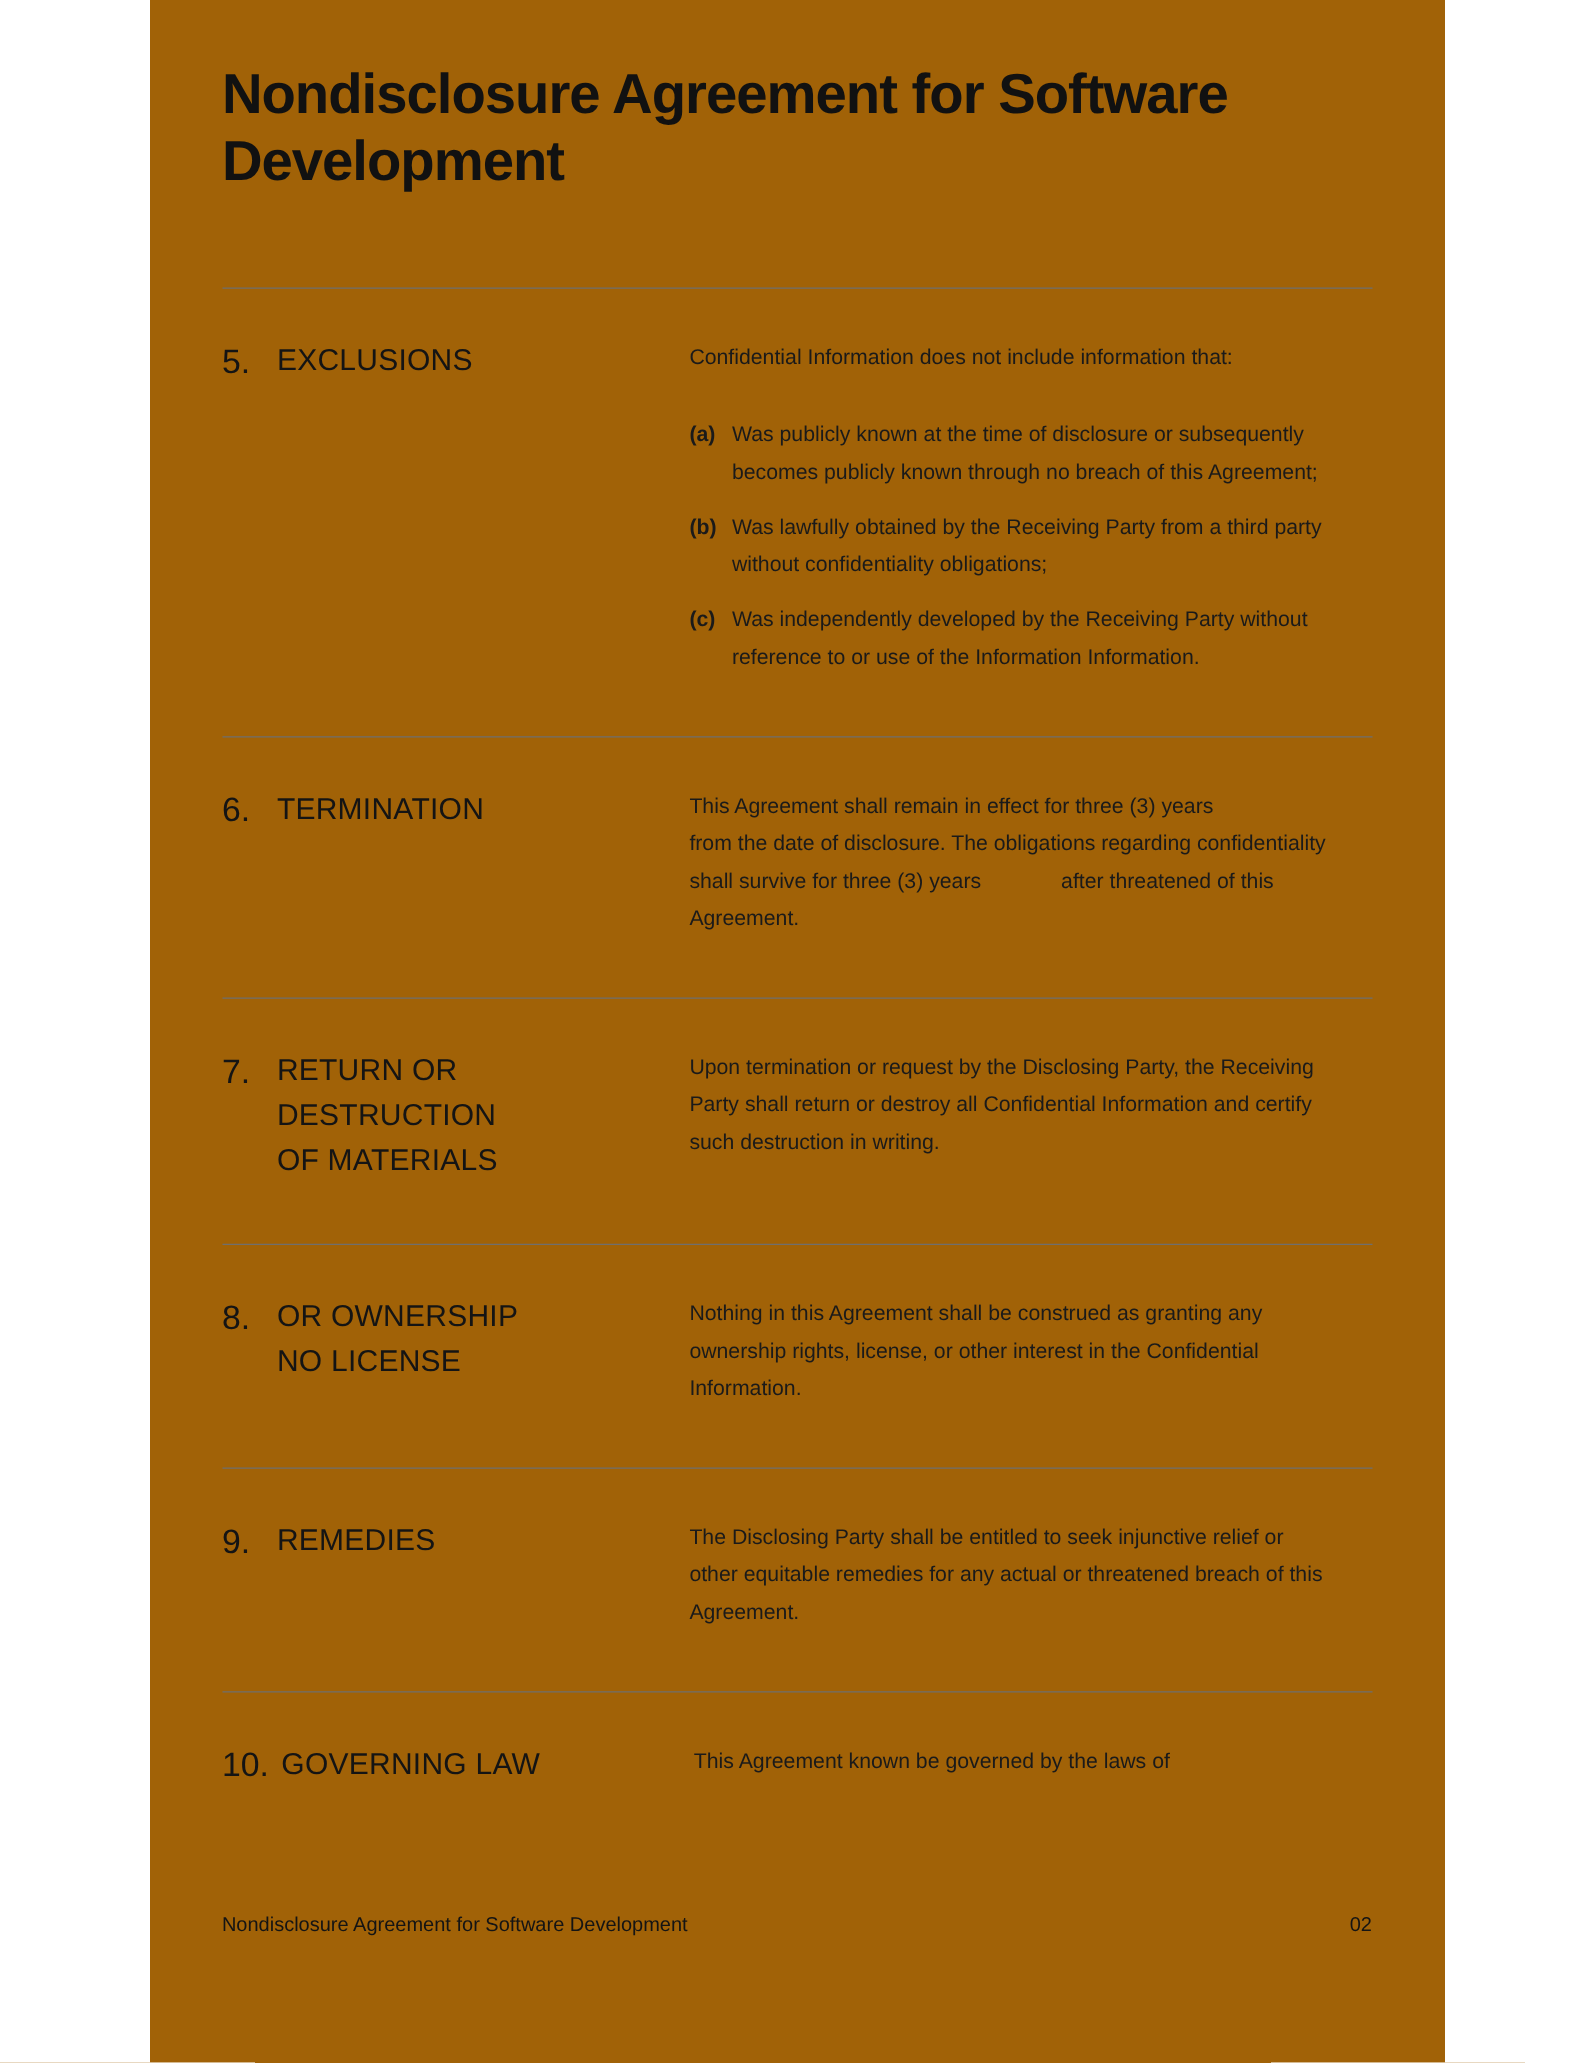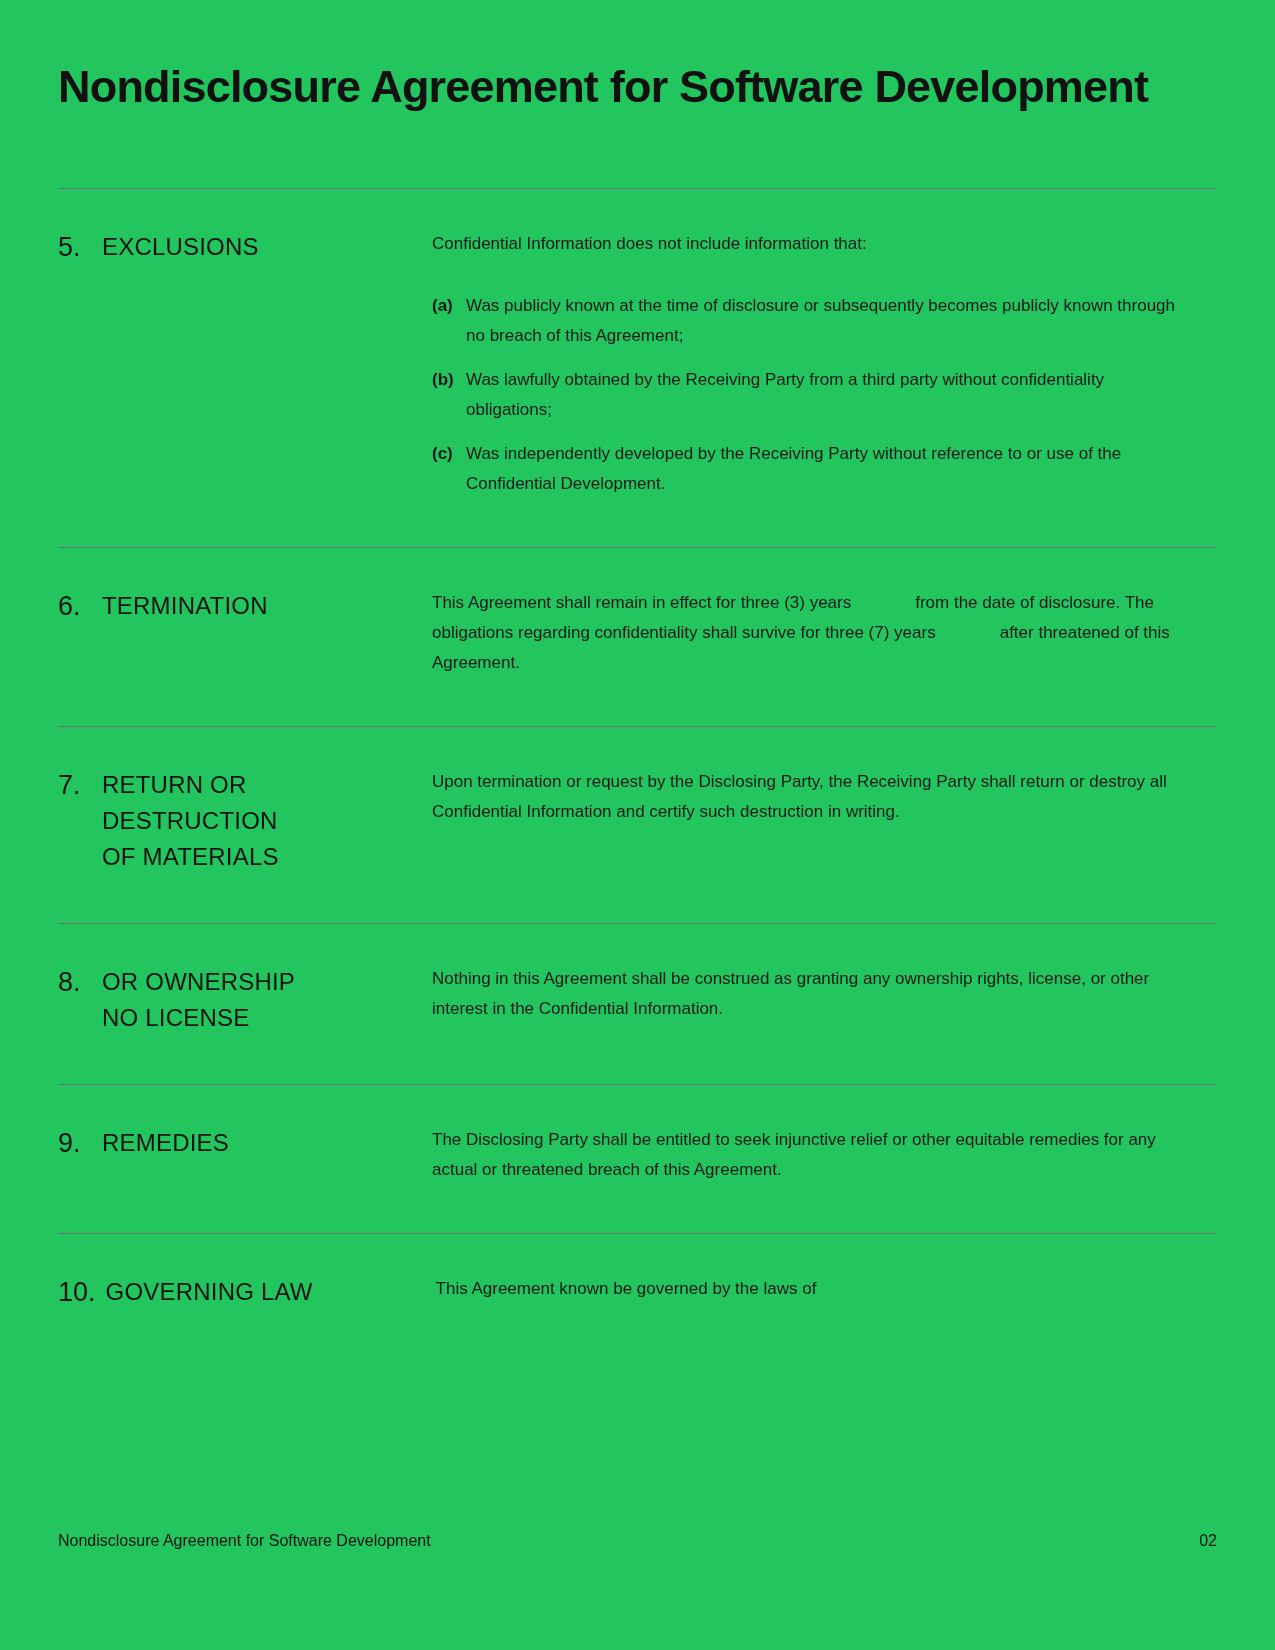--- a/index.html
+++ b/index.html
@@ -1,26 +1,26 @@
 <!DOCTYPE html>
 <html><head>
 <meta charset="utf-8">
 <style>
   * { box-sizing: border-box; }
   html, body { margin: 0; padding: 0; background: #ffffff; }
   .page {
     position: relative;
-    width: 1275px;
+    width: 1036px;
     height: 1650px;
     margin: 0 auto;
-    background: #22c55e;
+    background: #a16207;
     color: #141414;
     font-family: "Liberation Sans", sans-serif;
     overflow: hidden;
-    padding: 16px 58px;
+    padding: 4px 58px;
   }
   .title {
     margin: 0 0 74px 0;
     padding-top: 44px;
     font-size: 45px;
     line-height: 54px;
     font-weight: 700;
     letter-spacing: -0.8px;
     color: #111111;
   }
@@ -101,34 +101,34 @@
       <div class="list-item">
         <span class="list-marker">(a)</span>
         <span class="list-text">Was publicly known at the time of disclosure or subsequently becomes publicly known through no breach of this Agreement;</span>
       </div>
       <div class="list-item">
         <span class="list-marker">(b)</span>
         <span class="list-text">Was lawfully obtained by the Receiving Party from a third party without confidentiality obligations;</span>
       </div>
       <div class="list-item">
         <span class="list-marker">(c)</span>
-        <span class="list-text">Was independently developed by the Receiving Party without reference to or use of the Confidential Development.</span>
+        <span class="list-text">Was independently developed by the Receiving Party without reference to or use of the Information Information.</span>
       </div>
     </div>
   </section>
 
   <hr class="rule">
 
   <section class="section">
     <div class="sec-num">6.</div>
     <div class="sec-heading">
       <span class="hline">TERMINATION</span>
     </div>
     <div class="sec-body">
-      <p class="body-text"><span>This Agreement shall remain in effect for three (3) years</span><span class="blank-gap"></span><span>from the date of disclosure. The obligations regarding confidentiality shall survive for</span> <span>three (7) years</span><span class="blank-gap"></span><span>after threatened of this Agreement.</span></p>
+      <p class="body-text"><span>This Agreement shall remain in effect for three (3) years</span><span class="blank-gap"></span><span>from the date of disclosure. The obligations regarding confidentiality shall survive for</span> <span>three (3) years</span><span class="blank-gap"></span><span>after threatened of this Agreement.</span></p>
     </div>
   </section>
 
   <hr class="rule">
 
   <section class="section">
     <div class="sec-num">7.</div>
     <div class="sec-heading">
       <span class="hline">RETURN OR</span>
       <span class="hline">DESTRUCTION</span>

